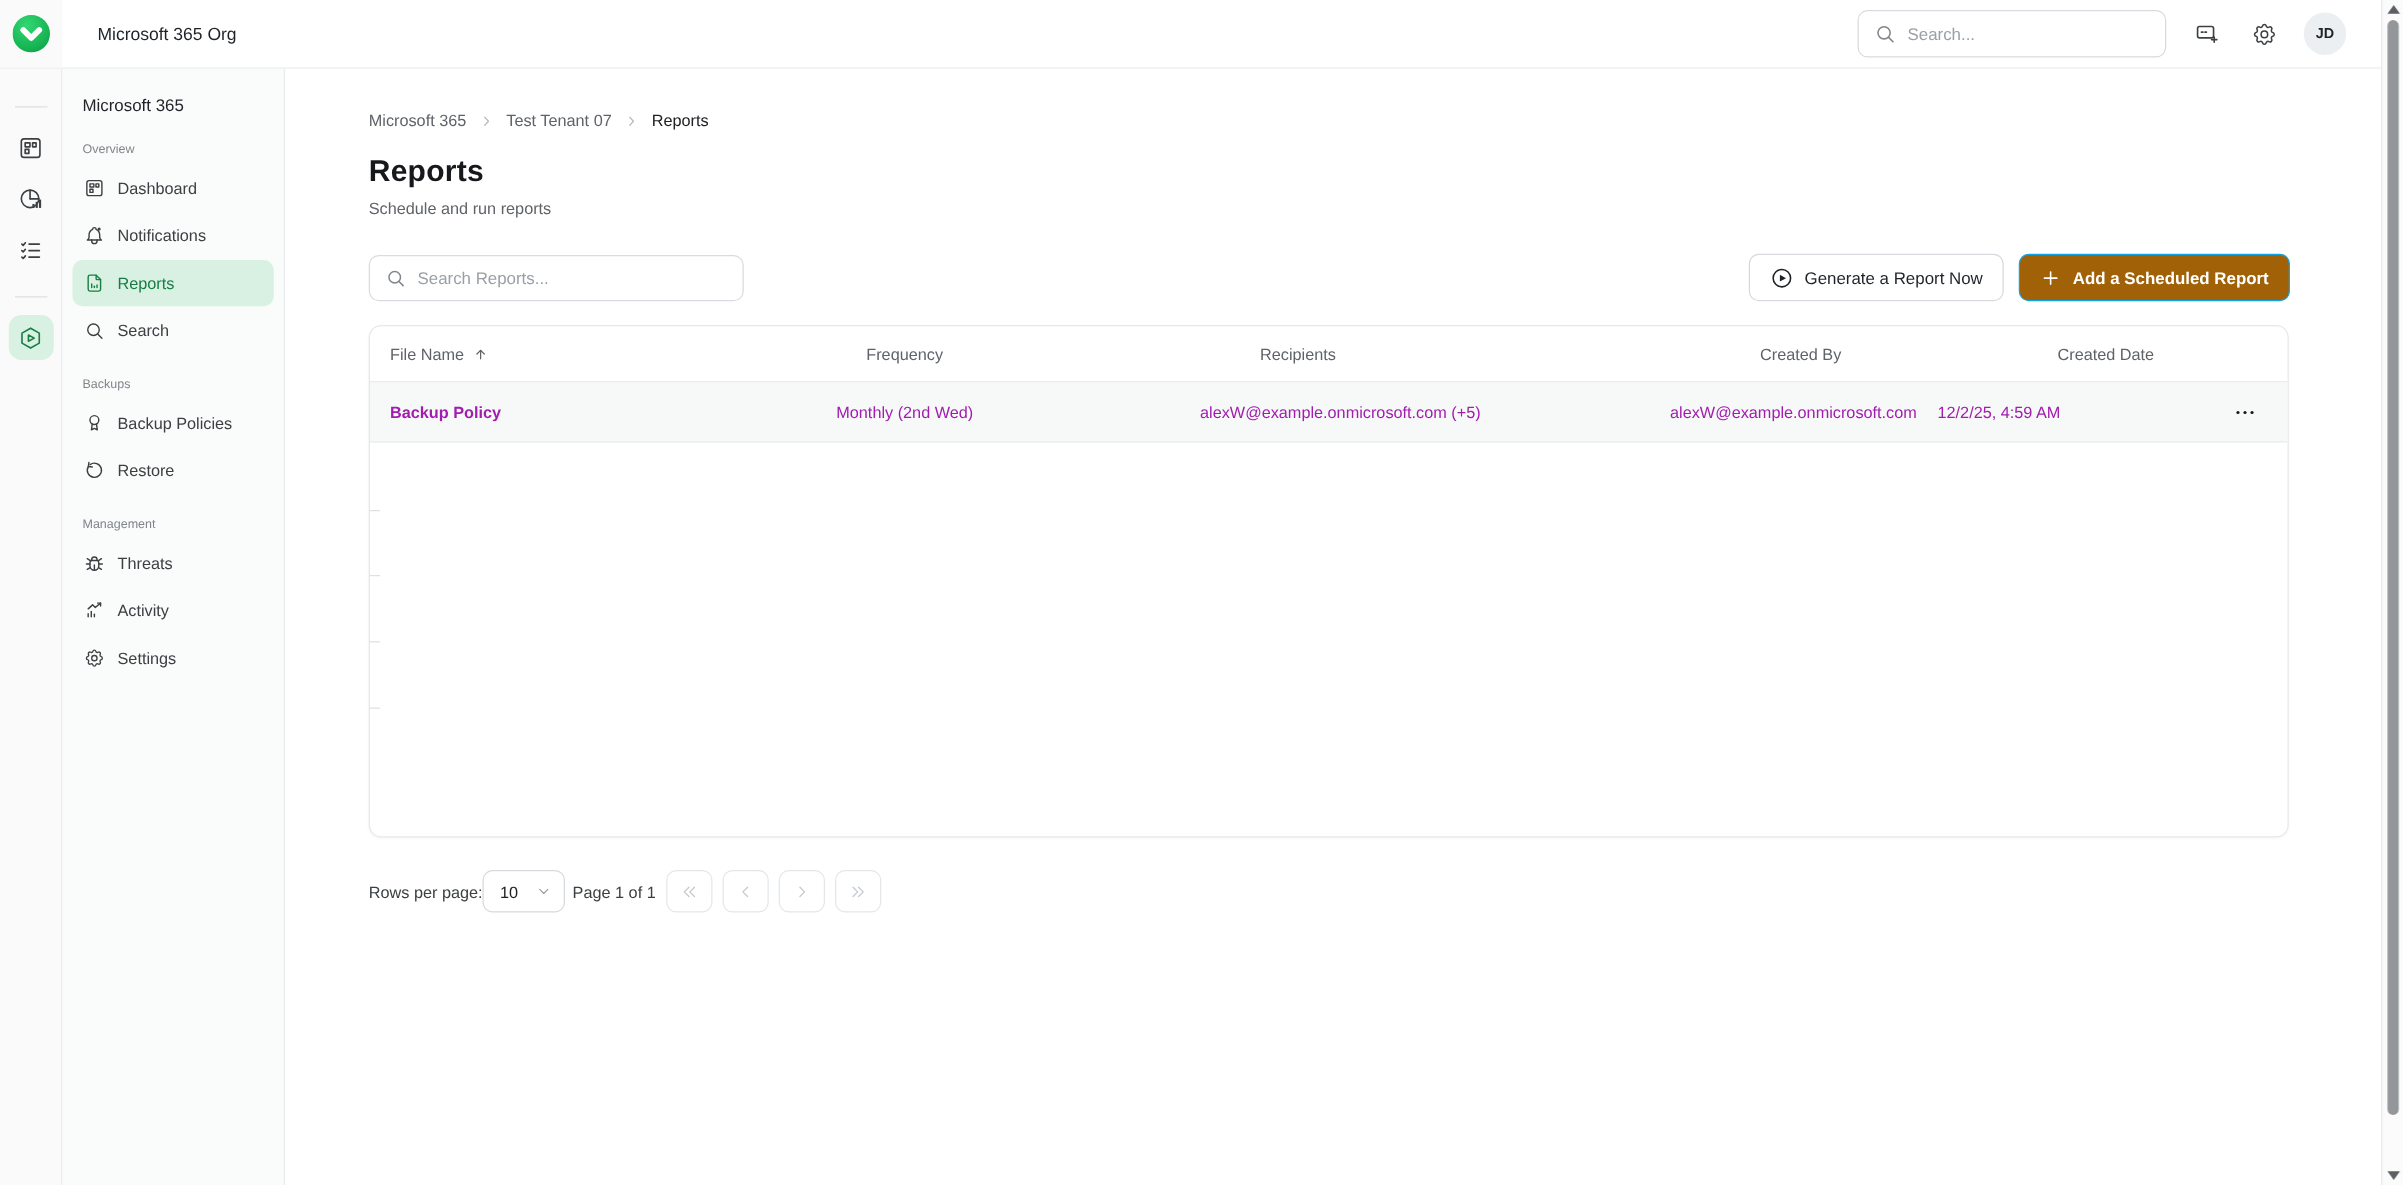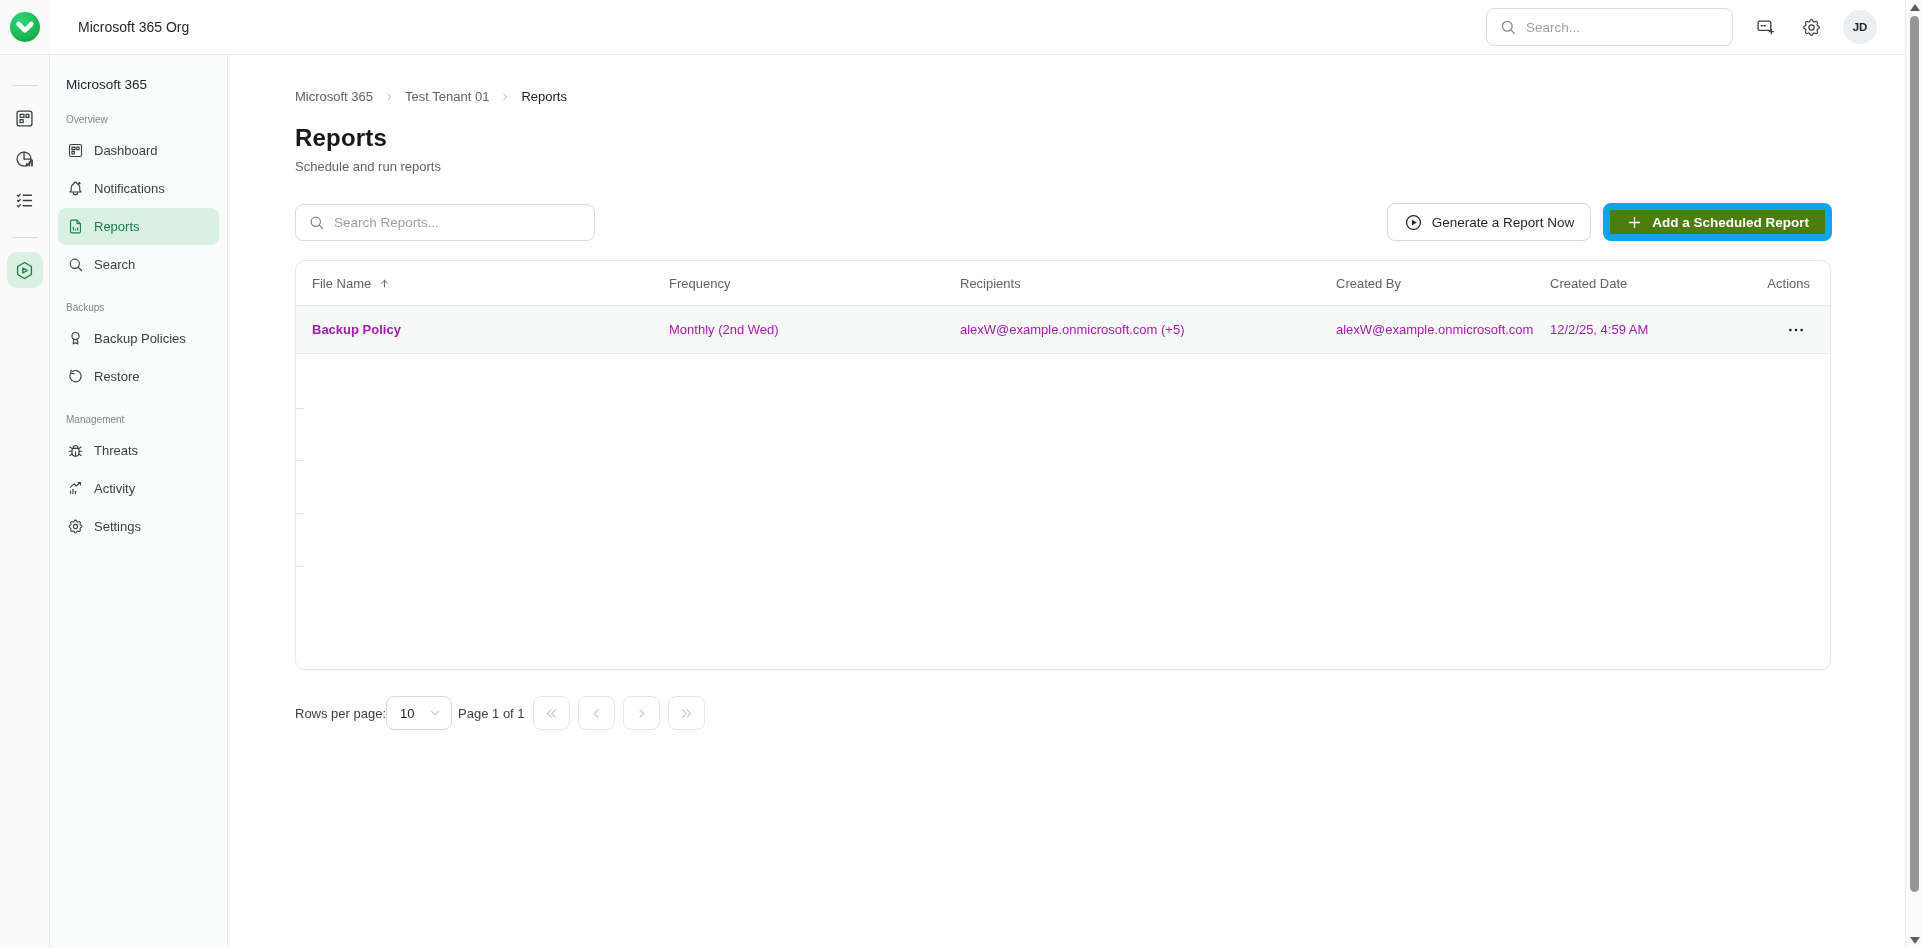--- a/index.html
+++ b/index.html
@@ -59,29 +59,29 @@
   .breadcrumb .crumb.current { color: #202124; cursor: default; }
   .page-title { font-size: 24px; font-weight: 700; color: #16181b; margin-top: 20px; letter-spacing: .2px; }
   .page-subtitle { font-size: 13px; color: #5f6368; margin-top: 7px; }
 
   .controls { margin-top: 29px; display: flex; align-items: center; }
   .reports-search { width: 300px; height: 37px; }
   .controls-right { margin-left: auto; display: flex; align-items: center; gap: 12px; }
   .btn { height: 38px; border-radius: 8px; font-size: 13.5px; display: flex; align-items: center;
     gap: 9px; padding: 0 16px; cursor: pointer; font-family: "Liberation Sans", sans-serif; justify-content: space-between; }
   .btn-ghost { background: #fff; border: 1px solid #d6d9dd; color: #1f2328; font-weight: 500; }
-  .btn-primary { background: #4d7c0f; border: 7px solid #0ea5e9; color: #fff; font-weight: 600; }
+  .btn-primary { background: #a16207; border: 1px solid #0ea5e9; color: #fff; font-weight: 600; }
 
   
   .table-card { margin-top: 19px; width: 1536px; height: 410px; border: 1px solid #e6e8eb;
     border-radius: 10px; background: #fff; position: relative; overflow: hidden;
     box-shadow: 0 1px 2px rgba(0,0,0,0.03); }
   .thead, .trow { display: grid; grid-template-columns: 357px 291px 376px 214px 206px 1fr;
     align-items: center; padding-left: 16px; padding-right: 20px; }
-  .thead { height: 45px; border-bottom: 1px solid #e6e8eb; }
+  .thead { height: 45px; border-bottom: 1px solid #e6e8eb; gap: 24px; }
   .th { font-size: 13px; color: #5f6368; display: flex; align-items: center; gap: 7px; cursor: pointer; }
   .th-actions { justify-content: flex-end; }
   .trow { height: 48px; background: #f7f8f8; border-bottom: 1px solid #e9ecee; cursor: pointer; }
   .td { font-size: 13px; color: #a21caf; white-space: nowrap; overflow: hidden; text-overflow: ellipsis; }
   .td-name { font-weight: 600; }
   .td-actions { display: flex; justify-content: flex-end; }
   .row-actions { background: none; border: none; cursor: pointer; width: 28px; height: 22px;
     display: flex; align-items: center; justify-content: center; color: #16181b; }
   .tick { position: absolute; left: 0; width: 8px; height: 1px; background: #dde1e4; }
 
@@ -334,21 +334,21 @@
 
     <main class="main">
 
       <nav class="breadcrumb">
         <span class="crumb">Microsoft 365</span>
         <span>
           <svg viewBox="0 0 24 24" width="12" height="12" fill="none" stroke="#b3b9bf" stroke-width="2" stroke-linecap="round" stroke-linejoin="round">
               <polyline points="9.5,5.5 15.5,12 9.5,18.5"></polyline>
             </svg>
         </span>
-        <span class="crumb">Test Tenant 01</span>
+        <span class="crumb">Test Tenant 07</span>
         <span>
           <svg viewBox="0 0 24 24" width="12" height="12" fill="none" stroke="#b3b9bf" stroke-width="2" stroke-linecap="round" stroke-linejoin="round">
               <polyline points="9.5,5.5 15.5,12 9.5,18.5"></polyline>
             </svg>
         </span>
         <span class="crumb current">Reports</span>
       </nav>
 
       <h1 class="page-title">Reports</h1>
       <p class="page-subtitle">Schedule and run reports</p>

